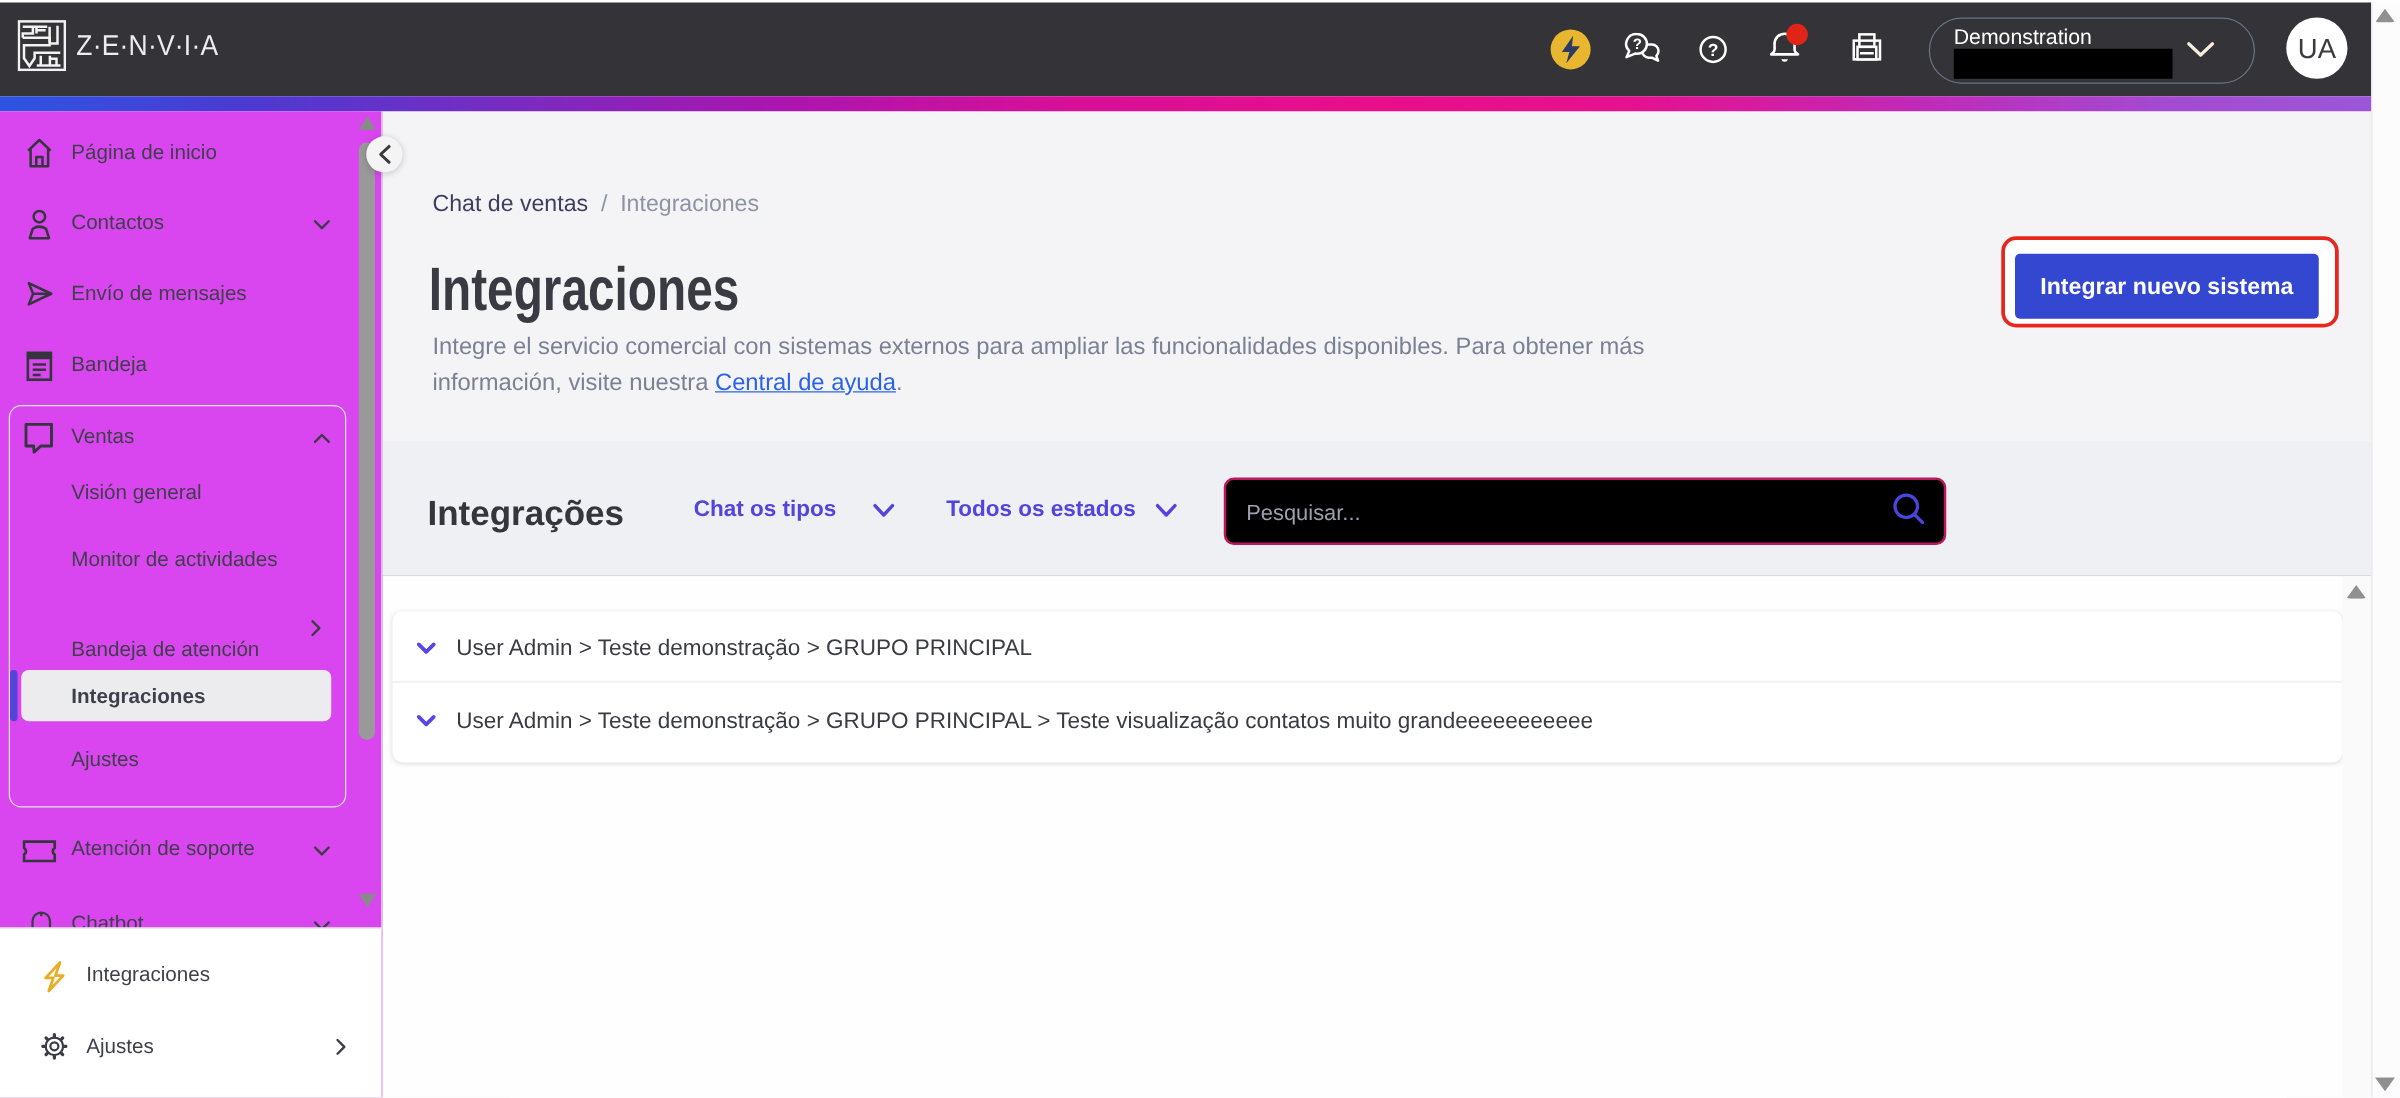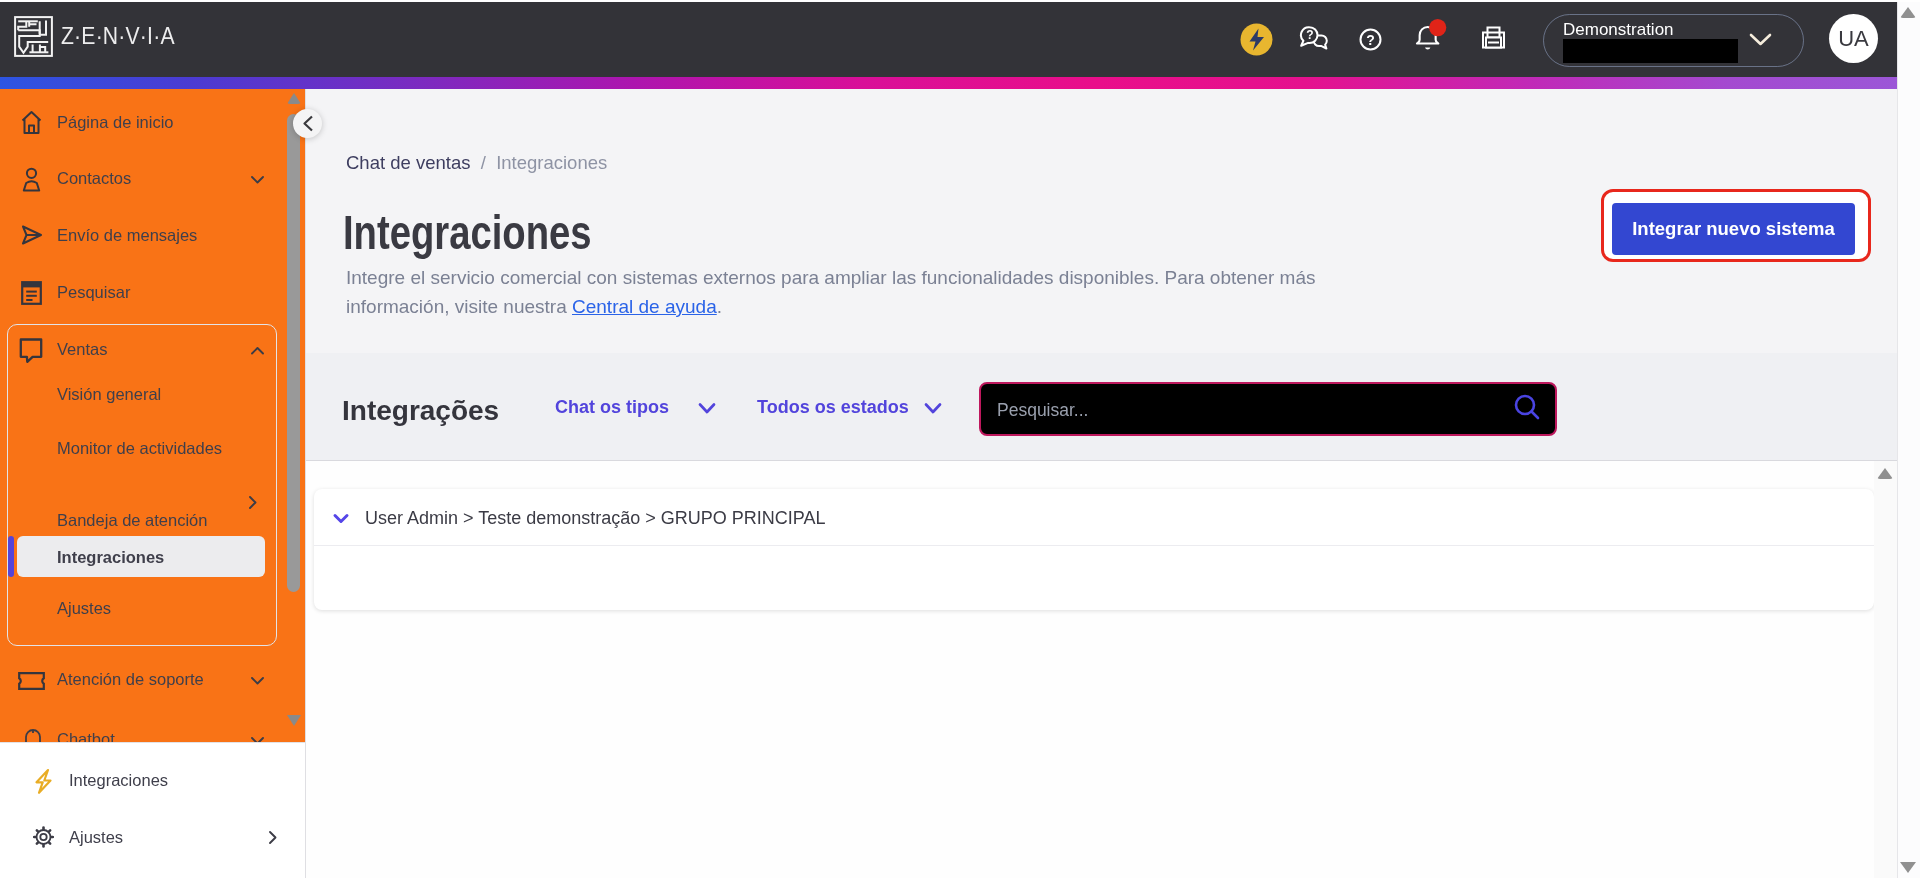--- a/index.html
+++ b/index.html
@@ -17,21 +17,21 @@
   .wordmark { position:absolute; left:61px; top:25px; color:#ededee; font-size:23px; letter-spacing:0.2px; line-height:23px; transform:scaleX(0.92); transform-origin:left center; }
 
   .hicon { position:absolute; top:26px; }
   .pill { position:absolute; left:1543px; top:14px; width:261px; height:53px; border:1px solid rgba(150,165,200,.55); border-radius:27px; }
   .pill-label { position:absolute; left:19px; top:5px; color:#fff; font-size:17px; }
   .pill-redact { position:absolute; left:19px; top:24px; width:175px; height:24px; background:#000; }
   .avatar { position:absolute; left:1829px; top:14px; width:49px; height:49px; border-radius:50%; background:#fff;
     display:flex; align-items:center; justify-content:center; color:#3a3a40; font-size:22px; }
 
   
-  .sidebar { position:absolute; left:0; top:89px; width:306px; height:789px; background:#f97316; border-right:1px solid #dfdfe3; }
+  .sidebar { position:absolute; left:0; top:89px; width:306px; height:789px; background:#d946ef; border-right:1px solid #dfdfe3; }
   .sb-icon { position:absolute; left:22px; width:22px; height:22px; }
   .sb-txt-main { position:absolute; left:57px; color:#3f3f4b; font-size:16.5px; line-height:22px; }
   .sb-chev { position:absolute; width:17px; height:17px; }
   .ventas-box { position:absolute; left:7px; top:324px; width:270px; height:322px; border:1px solid #e3e3e7; border-radius:10px; }
   .hl { position:absolute; left:17px; top:536px; width:248px; height:41px; background:#ececee; border-radius:6px; }
   .hl-bar { position:absolute; left:8px; top:536px; width:6px; height:41px; background:#5544d8; border-radius:3px; }
   .sb-divider { position:absolute; left:0; top:742px; width:306px; height:1px; background:#e2e2e6; }
 
   
   .sb-thumb { position:absolute; left:287px; top:25px; width:13px; height:478px; background:#999; border-radius:7px; }
@@ -159,21 +159,21 @@
       </svg>
     <div class="sb-txt-main" style="top:135px;">Envío de mensajes</div>
 
     <svg class="sb-icon" style="top:192px; left:21px; width:21px; height:24px;" viewBox="0 0 21 24">
         <rect x="1.2" y="1.2" width="18.6" height="21.6" fill="none" stroke="#35353d" stroke-width="2.2"></rect>
         <rect x="1.2" y="1.2" width="18.6" height="5.2" fill="#35353d"></rect>
         <line x1="5.2" y1="10.6" x2="15.8" y2="10.6" stroke="#35353d" stroke-width="2"></line>
         <line x1="5.2" y1="14.8" x2="15.8" y2="14.8" stroke="#35353d" stroke-width="2"></line>
         <line x1="5.2" y1="19" x2="11.5" y2="19" stroke="#35353d" stroke-width="2"></line>
       </svg>
-    <div class="sb-txt-main" style="top:192px;">Pesquisar</div>
+    <div class="sb-txt-main" style="top:192px;">Bandeja</div>
 
     <div class="ventas-box" style="top:235px; height:322px;"></div>
     <svg class="sb-icon" style="top:249px; left:19px; width:24px; height:25px;" viewBox="0 0 24 25">
         <path d="M1.8 1.5 h20.4 v17.3 h-8.6 l-5.3 5 l-0.4 -5 h-6.1 Z" fill="none" stroke="#35353d" stroke-width="2.3" stroke-linejoin="round"></path>
       </svg>
     <div class="sb-txt-main" style="top:249px;">Ventas</div>
     <svg class="sb-chev" style="left:249px; top:253px;" viewBox="0 0 17 17">
         <polyline points="3,11.5 8.5,6 14,11.5" fill="none" stroke="#3c3c46" stroke-width="1.9" stroke-linecap="round" stroke-linejoin="round"></polyline>
       </svg>
     <div class="sb-txt-main" style="top:294px;">Visión general</div>
@@ -267,20 +267,26 @@
     </svg>
   </div>
 
   <div class="card">
     <div class="row row1">
       <svg style="position:absolute;left:18px;top:22px;" width="18" height="18" viewBox="0 0 18 18">
           <polyline points="3,4.5 9,10.5 15,4.5" fill="none" stroke="#5546e8" stroke-width="3" stroke-linecap="round" stroke-linejoin="round"></polyline>
         </svg>
       <div class="rtxt">User Admin &gt; Teste demonstração &gt; GRUPO PRINCIPAL</div>
     </div>
+    <div class="row row2">
+      <svg style="position:absolute;left:18px;top:22px;" width="18" height="18" viewBox="0 0 18 18">
+          <polyline points="3,4.5 9,10.5 15,4.5" fill="none" stroke="#5546e8" stroke-width="3" stroke-linecap="round" stroke-linejoin="round"></polyline>
+        </svg>
+      <div class="rtxt">User Admin &gt; Teste demonstração &gt; GRUPO PRINCIPAL &gt; Teste visualização contatos muito grandeeeeeeeeeee</div>
+    </div>
   </div>
 
   <div class="content-sb"></div>
   <div class="abs" style="left:1877px; top:468px;">
       <div class="tri-up"></div>
     </div>
 
   <div class="win-sb"></div>
   <div class="abs" style="left:1900px; top:7px;">
       <div class="tri-up"></div>

